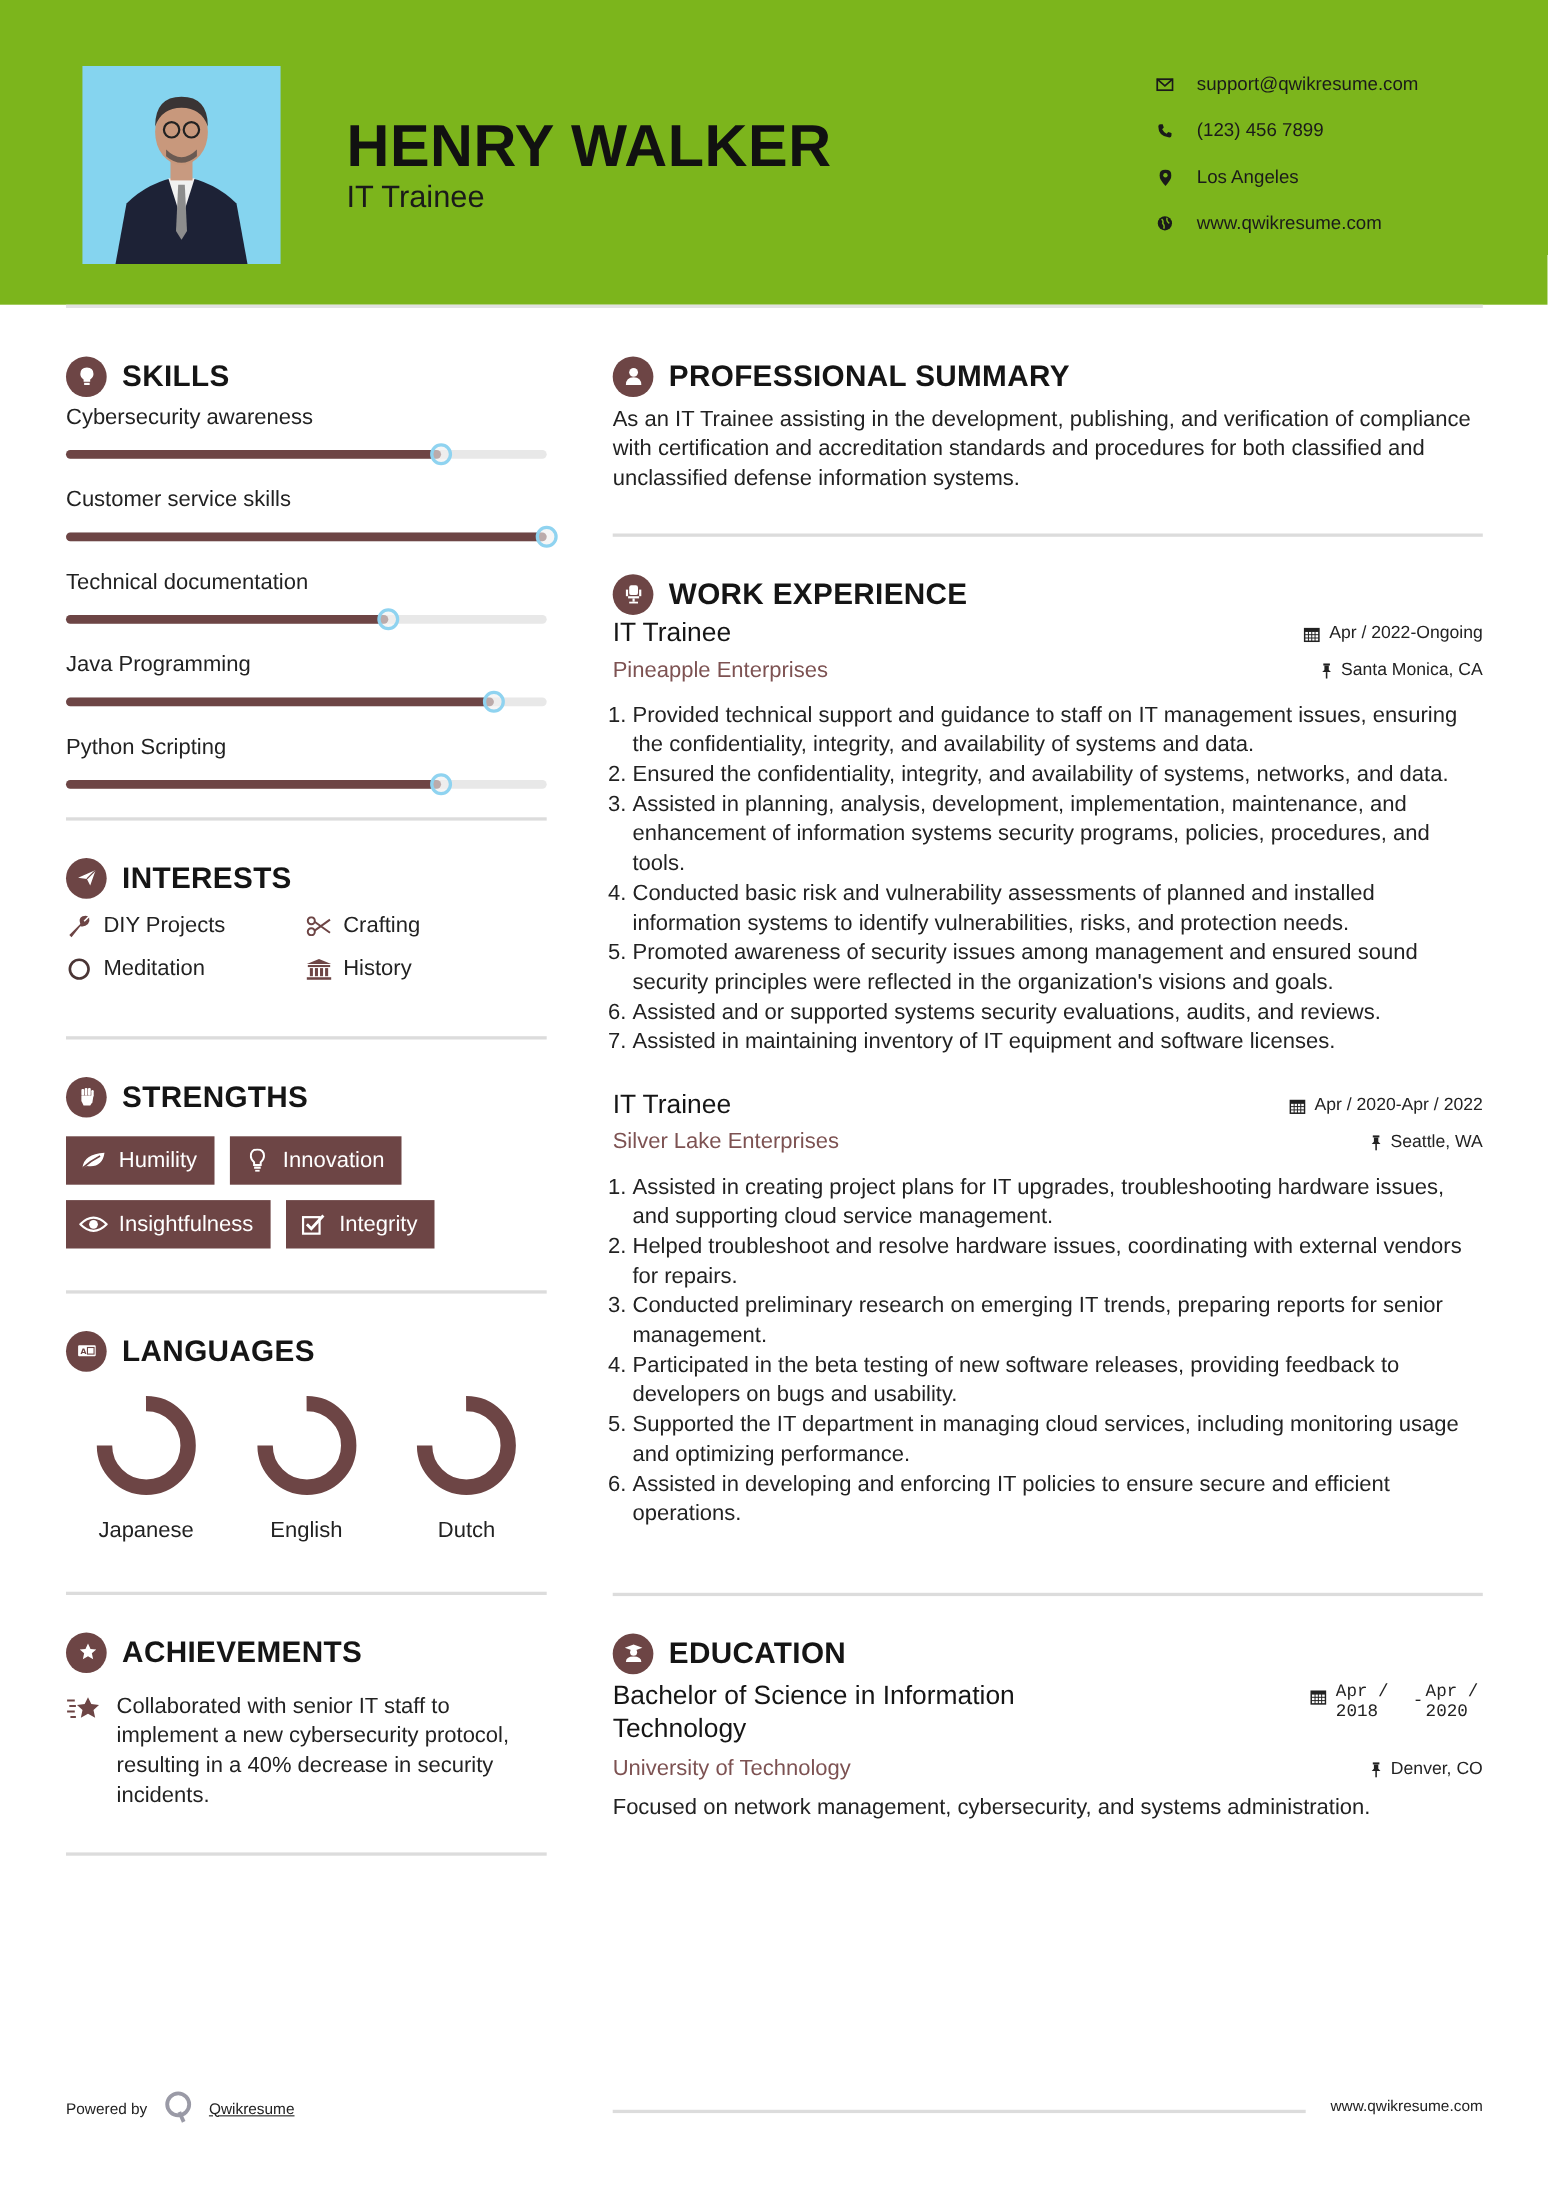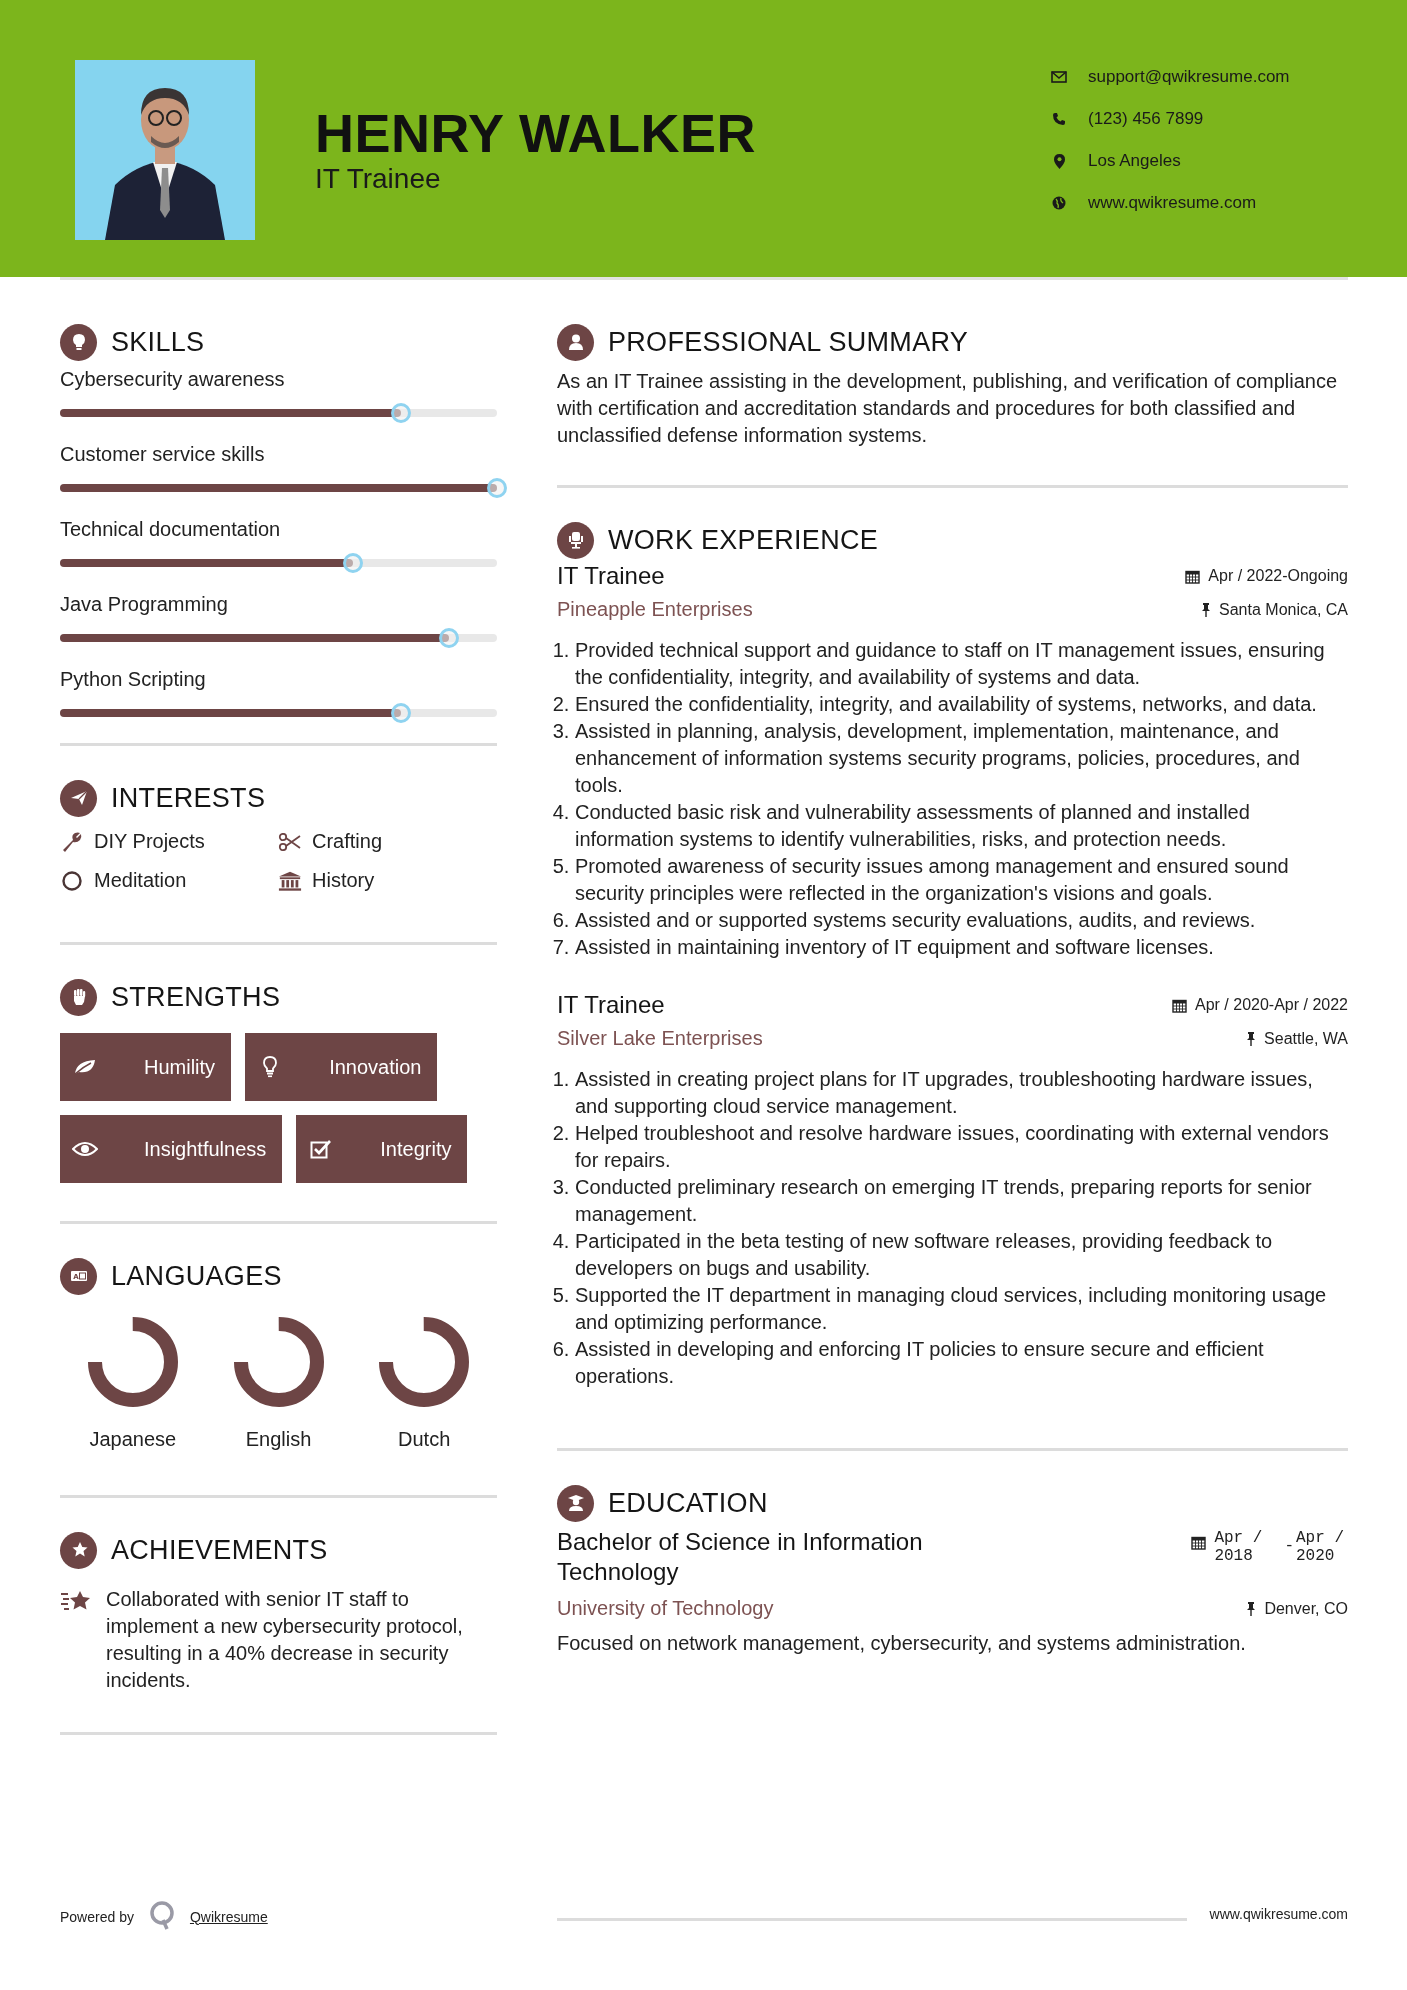--- a/index.html
+++ b/index.html
@@ -15,34 +15,34 @@
   .contact { display: flex; align-items: center; height: 42px; font-size: 17px; color: #1a1a1a; }
   .contact .ci { width: 18px; margin-right: 20px; display: flex; justify-content: center; }
   .header-rule { position: absolute; left: 60px; top: 277px; width: 1288px; height: 3px; background: #e2e2e2; }
 
   .left { position: absolute; left: 60px; top: 320px; width: 437px; }
   .right { position: absolute; left: 557px; top: 320px; width: 791px; }
 
   .sec-head { display: flex; align-items: center; height: 44px; }
   .sec-icon { width: 37px; height: 37px; border-radius: 50%; background: #6d4545; display: flex; align-items: center; justify-content: center; margin-right: 14px; }
   .sec-icon svg { width: 20px; height: 20px; }
-  .sec-title { font-size: 27px; font-weight: normal; color: #151515; letter-spacing: 0.3px; }
+  .sec-title { font-size: 27px; font-weight: bold; color: #151515; letter-spacing: 0.3px; }
   .rule { height: 3px; background: #dcdcdc; }
 
   .skill-label { font-size: 20px; color: #222; margin-top: 4px; }
   .track { position: relative; height: 8px; background: #e8e8e8; border-radius: 4px; margin: 18px 0 26px 0; }
   .fill { position: absolute; left: 0; top: 0; height: 8px; background: #6d4545; border-radius: 4px; }
   .knob { position: absolute; top: -6px; width: 20px; height: 20px; border-radius: 50%; border: 3px solid #8fd3f0; background: rgba(240,240,240,0.6); margin-left: -10px; }
 
   .interests { display: grid; grid-template-columns: 218px 218px; row-gap: 16px; margin-top: 10px; }
   .interest { display: flex; align-items: center; font-size: 20px; color: #222; }
   .interest .ii { width: 24px; margin-right: 10px; display: flex; justify-content: center; }
 
   .tags { display: flex; flex-wrap: wrap; gap: 14px 14px; margin-top: 14px; }
-  .tag { background: #6d4545; color: #fff; font-size: 20px; height: 68px; padding: 0 16px 0 12px; display: flex; align-items: center; gap: 36px; }
+  .tag { background: #6d4545; color: #fff; font-size: 20px; height: 44px; padding: 0 16px 0 12px; display: flex; align-items: center; }
   .tag .ti { margin-right: 10px; width: 26px; display: flex; justify-content: center; }
 
   .langs { display: flex; margin-top: 16px; }
   .lang { width: 146px; display: flex; flex-direction: column; align-items: center; }
   .lang svg { width: 96px; height: 96px; }
   .lang-label { margin-top: 18px; font-size: 20px; color: #222; }
 
   .ach { display: flex; margin-top: 10px; }
   .ach .ai { width: 36px; flex: none; padding-top: 2px; }
   .ach-text { font-size: 20px; line-height: 27px; color: #222; margin-left: 10px; }

